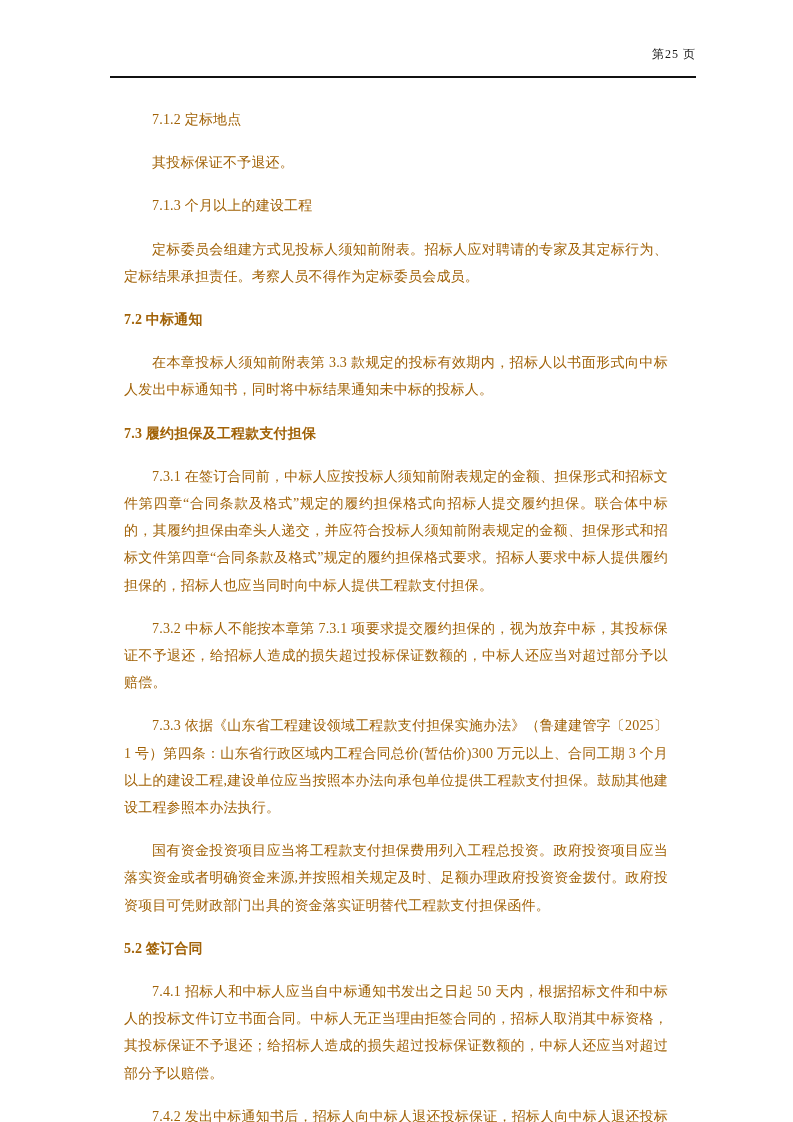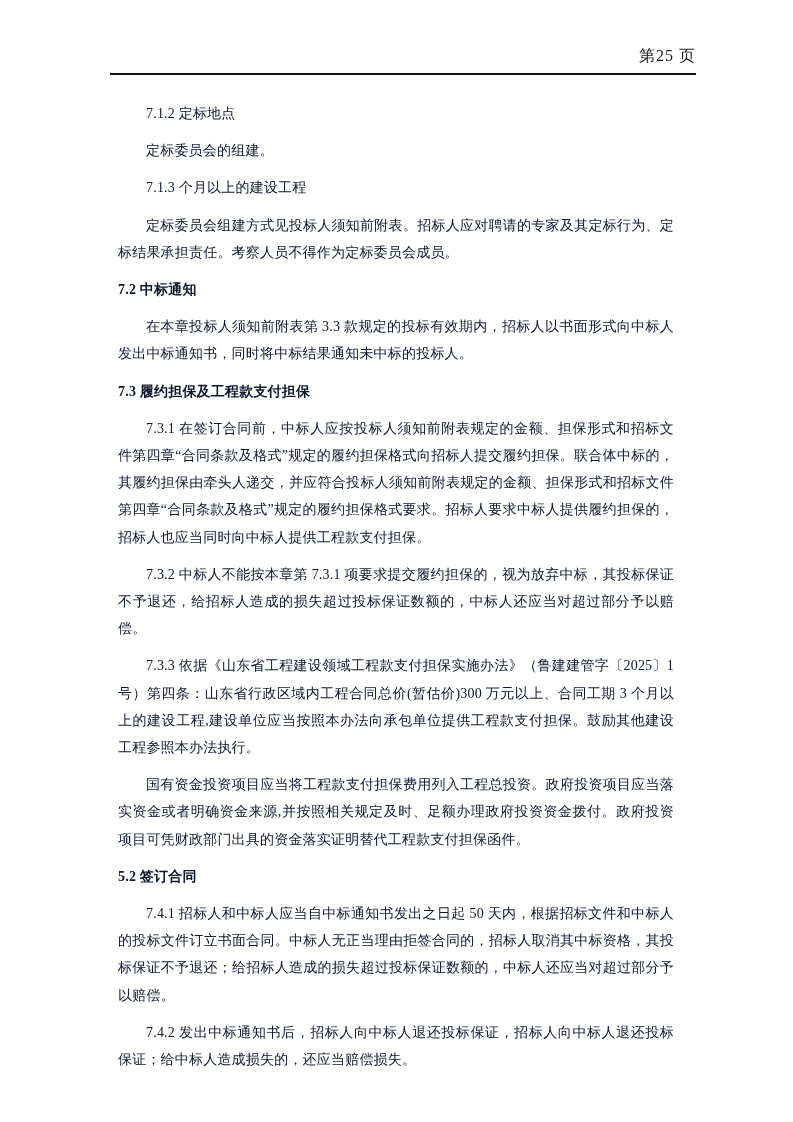--- a/index.html
+++ b/index.html
@@ -16,61 +16,61 @@
     font-family: "Liberation Serif", "DejaVu Serif", serif;
     color: #1a1a1a;
   }
   .page-header {
     position: absolute;
     left: 110px;
     top: 46px;
     width: 586px;
     text-align: right;
     border-bottom: 2px solid #111111;
-    padding-bottom: 6px;
-    font-size: 16px;
+    padding-bottom: 13px;
+    font-size: 12px;
     letter-spacing: 1px;
     color: #1a1a1a;
   }
   .content {
     position: absolute;
     left: 108px;
     top: 90px;
     width: 576px;
   }
   .content p {
-    margin: 10px;
+    margin: 16px;
     padding: 0;
     font-size: 14px;
     line-height: 27.2px;
     letter-spacing: 0.2px;
     text-align: justify;
     text-justify: inter-character;
-    color: #0f172a;
+    color: #a16207;
   }
   .content p.indent {
     text-indent: 2em;
   }
   .content p.heading {
     font-weight: bold;
     text-indent: 0;
   }
 </style>
 </head>
 <body>
 
 <div class="page">
 
   <div class="page-header">
     <span>第25 页</span>
   </div>
 
   <div class="content">
     <p class="indent">7.1.2 定标地点</p>
-    <p class="indent">定标委员会的组建。</p>
+    <p class="indent">其投标保证不予退还。</p>
     <p class="indent">7.1.3 个月以上的建设工程</p>
     <p class="indent">定标委员会组建方式见投标人须知前附表。招标人应对聘请的专家及其定标行为、定标结果承担责任。考察人员不得作为定标委员会成员。</p>
     <p class="heading">7.2 中标通知</p>
     <p class="indent">在本章投标人须知前附表第 3.3 款规定的投标有效期内，招标人以书面形式向中标人发出中标通知书，同时将中标结果通知未中标的投标人。</p>
     <p class="heading">7.3 履约担保及工程款支付担保</p>
     <p class="indent">7.3.1 在签订合同前，中标人应按投标人须知前附表规定的金额、担保形式和招标文件第四章“合同条款及格式”规定的履约担保格式向招标人提交履约担保。联合体中标的，其履约担保由牵头人递交，并应符合投标人须知前附表规定的金额、担保形式和招标文件第四章“合同条款及格式”规定的履约担保格式要求。招标人要求中标人提供履约担保的，招标人也应当同时向中标人提供工程款支付担保。</p>
     <p class="indent">7.3.2 中标人不能按本章第 7.3.1 项要求提交履约担保的，视为放弃中标，其投标保证不予退还，给招标人造成的损失超过投标保证数额的，中标人还应当对超过部分予以赔偿。</p>
     <p class="indent">7.3.3 依据《山东省工程建设领域工程款支付担保实施办法》（鲁建建管字〔2025〕1 号）第四条：山东省行政区域内工程合同总价(暂估价)300 万元以上、合同工期 3 个月以上的建设工程,建设单位应当按照本办法向承包单位提供工程款支付担保。鼓励其他建设工程参照本办法执行。</p>
     <p class="indent">国有资金投资项目应当将工程款支付担保费用列入工程总投资。政府投资项目应当落实资金或者明确资金来源,并按照相关规定及时、足额办理政府投资资金拨付。政府投资项目可凭财政部门出具的资金落实证明替代工程款支付担保函件。</p>
     <p class="heading">5.2 签订合同</p>

